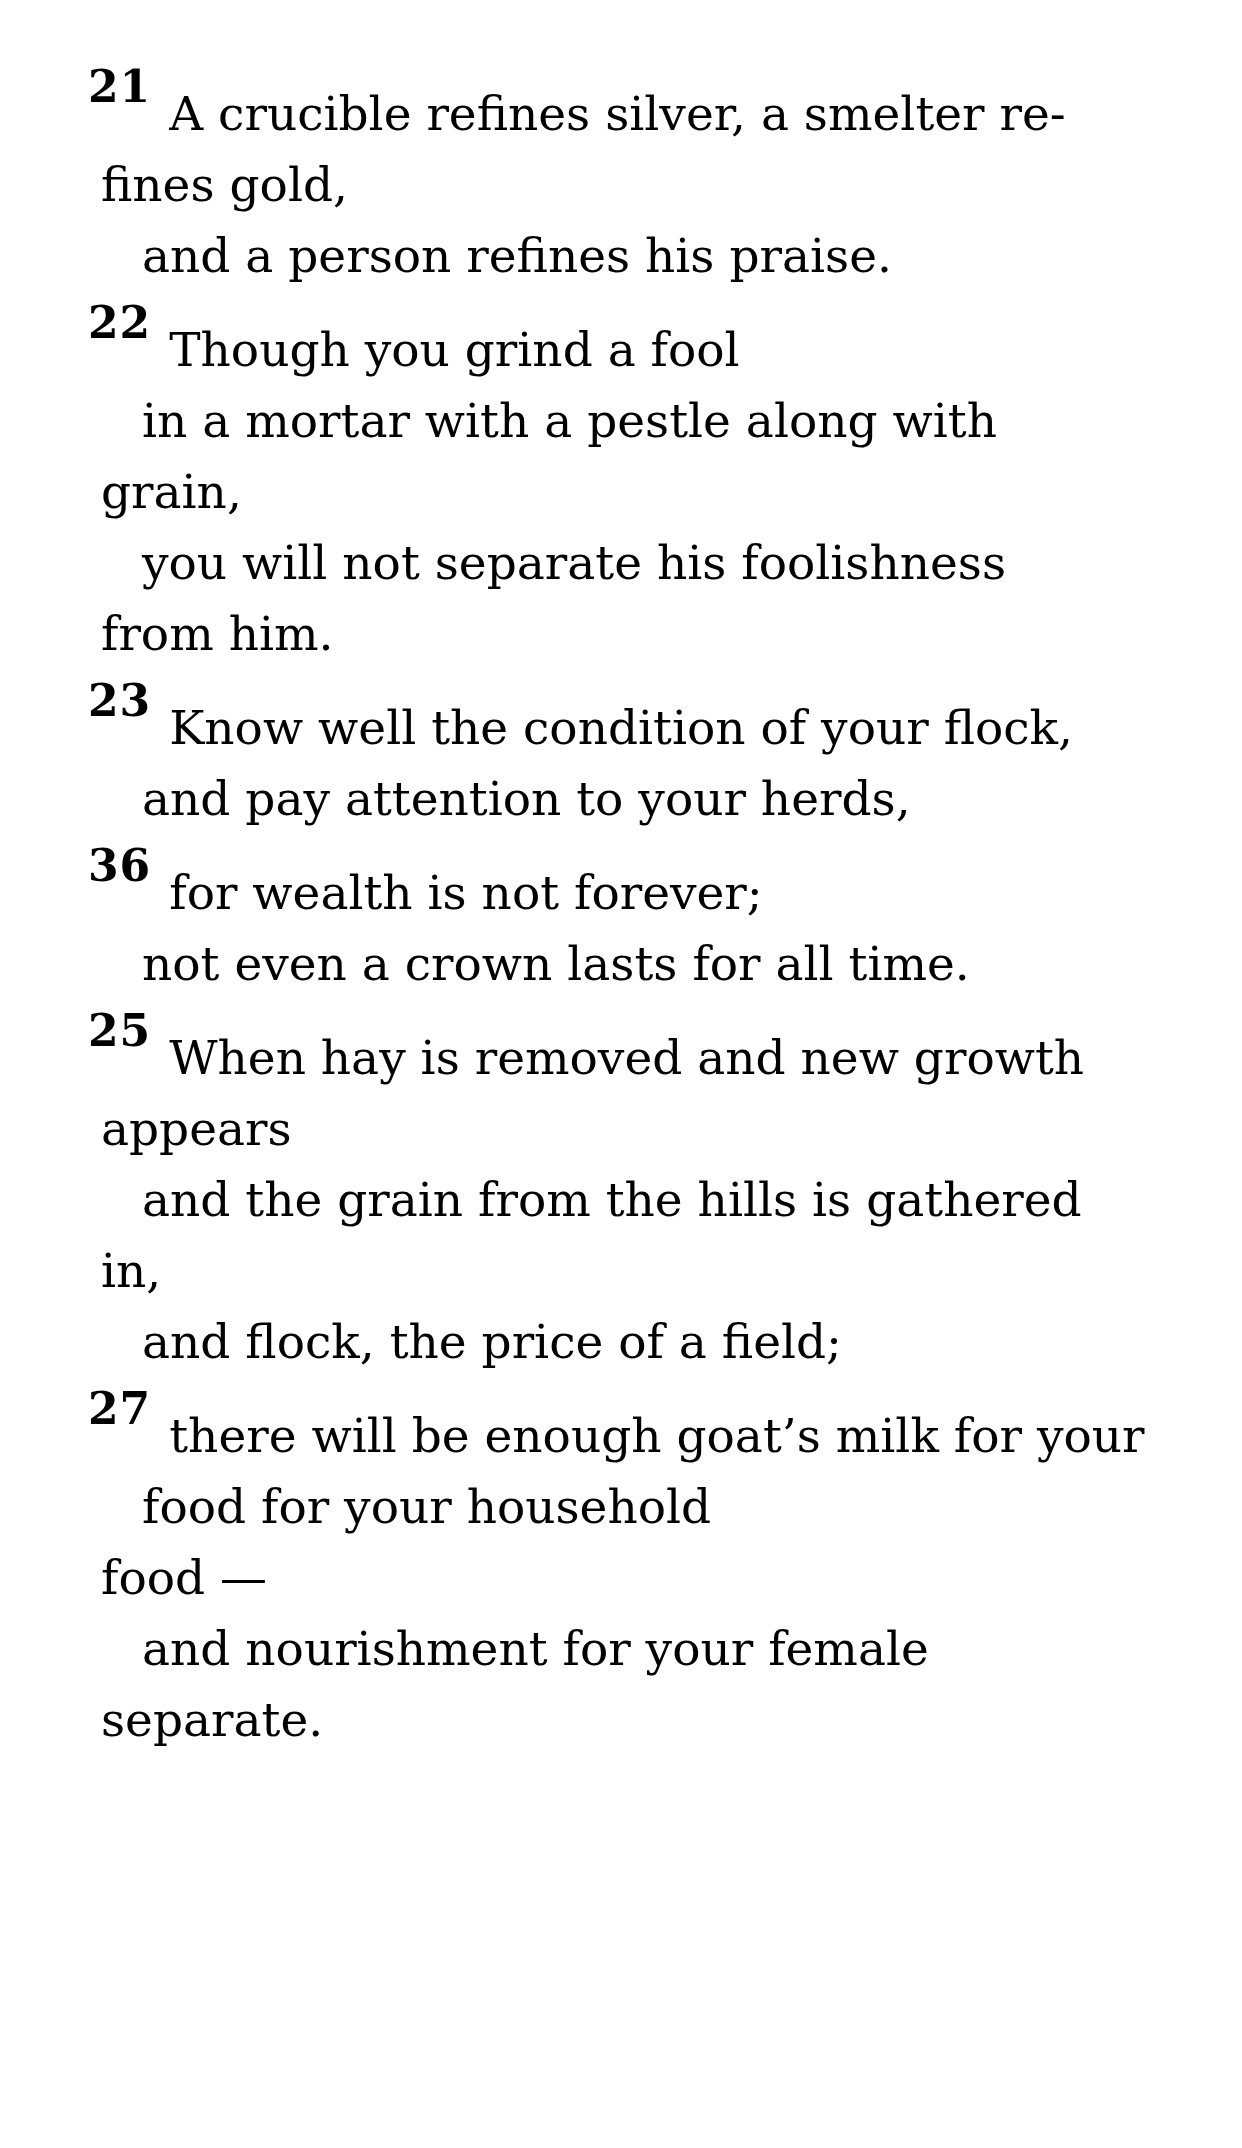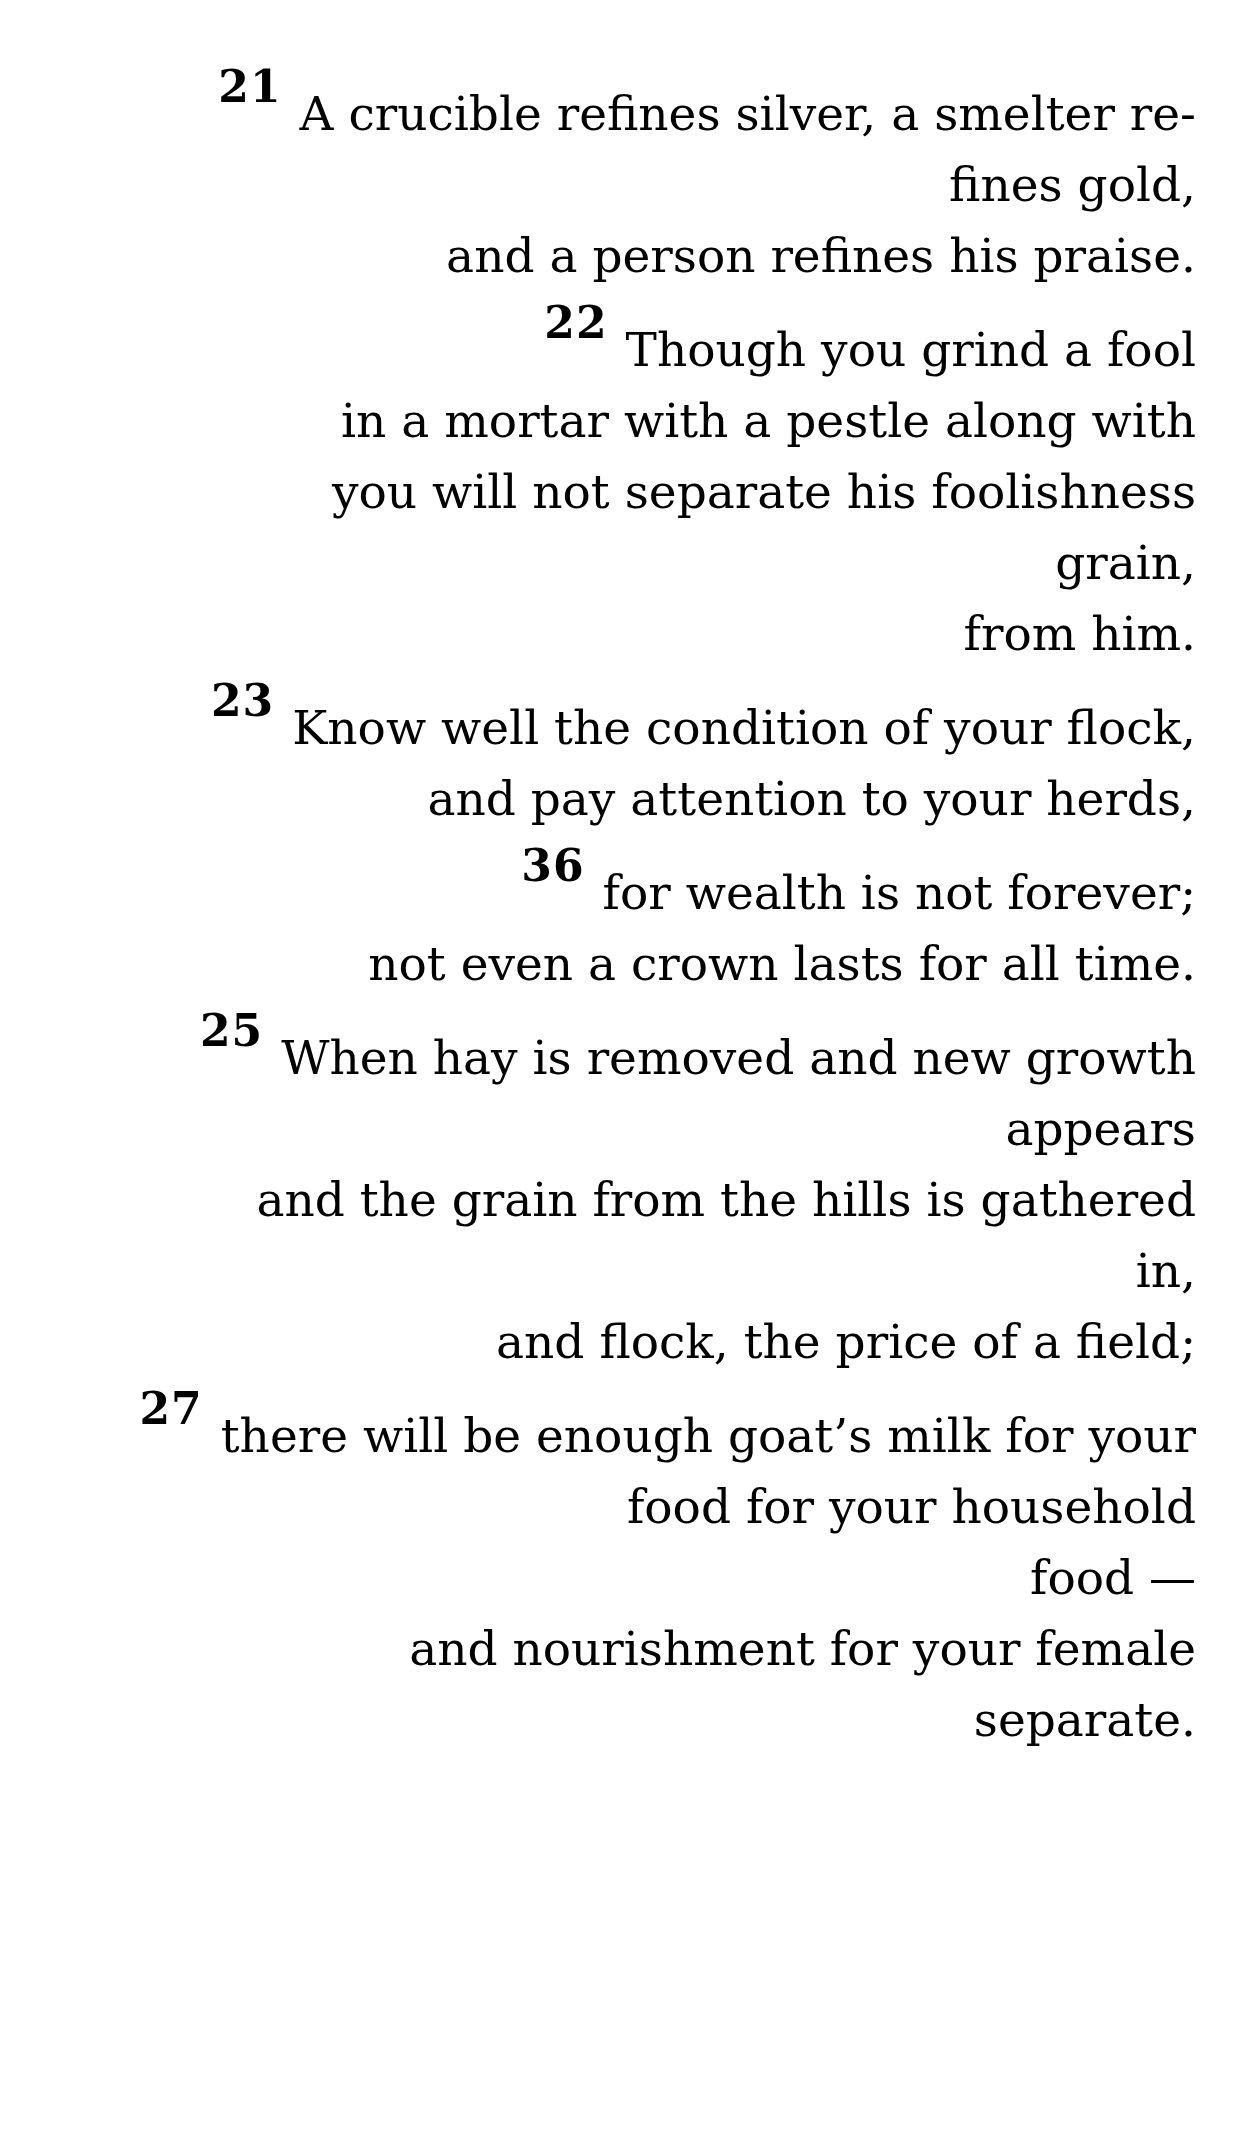--- a/index.html
+++ b/index.html
@@ -10,21 +10,20 @@
     width: 1242px;
     height: 2148px;
     overflow: hidden;
     background: #ffffff;
     color: #000000;
     font-family: "DejaVu Serif", serif;
     font-size: 47px;
   }
   #passage {
     padding: 55px 46px 0 101px;
-    text-align: right;
   }
   .line {
     line-height: 71px;
     white-space: nowrap;
   }
   
   .line.start {
     margin-top: 23px;
     text-indent: -13px;
   }
@@ -66,22 +65,22 @@
 </head>
 <body style="background: rgb(255, 255, 255); color: rgb(0, 0, 0);">
 
 <main>
   <section id="passage">
     <div class="line start"><span class="vnum">21</span>A crucible refines silver, a smelter re-</div>
       <div class="line wrap">fines gold,</div>
       <div class="line q2">and a person refines his praise.</div>
       <div class="line start"><span class="vnum">22</span>Though you grind a fool</div>
       <div class="line q2">in a mortar with a pestle along with</div>
+      <div class="line wrap">grain,</div>
       <div class="line q2">you will not separate his foolishness</div>
-      <div class="line wrap">grain,</div>
       <div class="line wrap">from him.</div>
       <div class="line start"><span class="vnum">23</span>Know well the condition of your flock,</div>
       <div class="line q2">and pay attention to your herds,</div>
       <div class="line start"><span class="vnum">36</span>for wealth is not forever;</div>
       <div class="line q2">not even a crown lasts for all time.</div>
       <div class="line start"><span class="vnum">25</span>When hay is removed and new growth</div>
       <div class="line wrap">appears</div>
       <div class="line q2">and the grain from the hills is gathered</div>
       <div class="line wrap">in,</div>
       <div class="line q2">and flock, the price of a field;</div>

